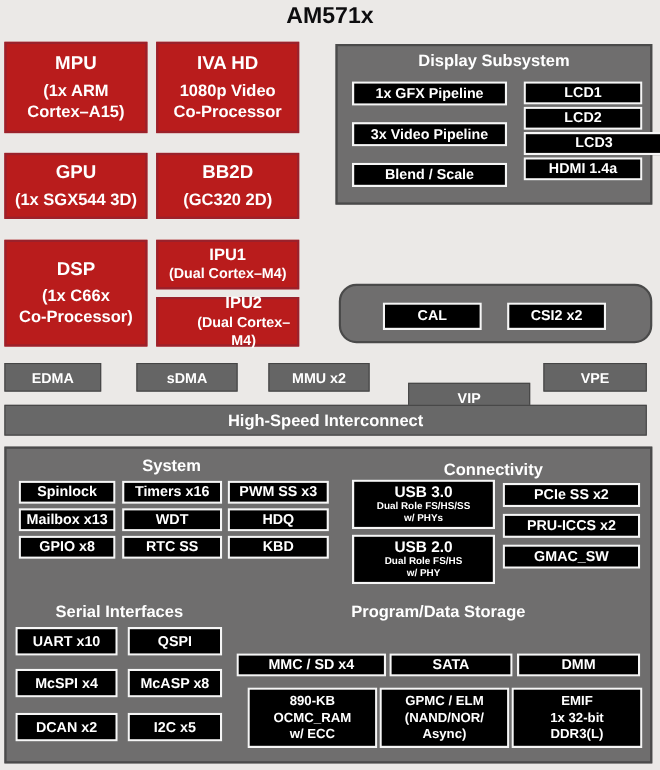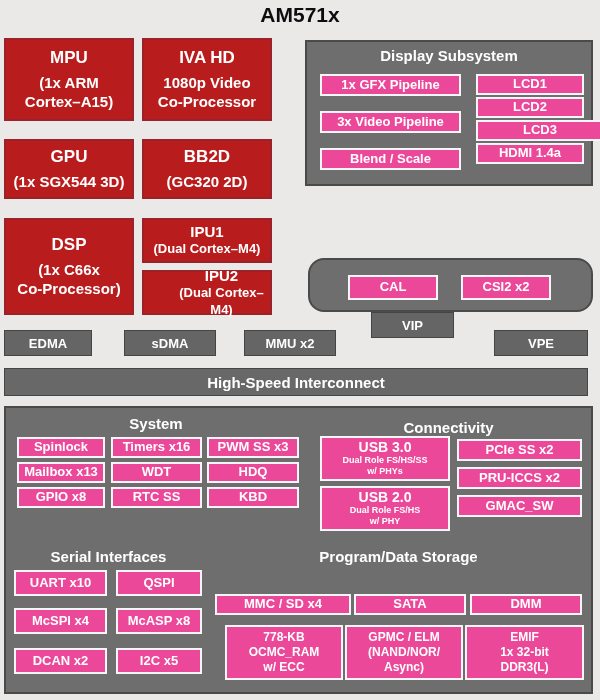--- a/index.html
+++ b/index.html
@@ -42,21 +42,21 @@
     position:absolute; text-align:center; color:#fff;
     font-size:15px; font-weight:bold;
   }
   .p-dss    { left:305px; top:40px;  width:288px; height:146px; }
   .p-camera { left:308px; top:258px; width:285px; height:54px;border-radius:16px;  }
   .p-bottom { left:4px;   top:406px; width:589px; height:288px; }
 
   
   .chip {
     position:absolute; box-sizing:border-box;
-    background:#ec4899; border:2px solid #f6f6f6; color:#fff;
+    background:#000000; border:2px solid #f6f6f6; color:#fff;
     font-size:13px; font-weight:bold;
     display:flex; align-items:center; justify-content:center; text-align:center;
     line-height:1.1;
   }
 
   
   .c-gfx   { left:13px;  top:32px;  width:141px; height:22px; }
   .c-video { left:13px;  top:69px;  width:141px; height:22px; }
   .c-blend { left:13px;  top:106px; width:141px; height:22px; }
   .c-lcd1  { left:169px; top:32px;  width:108px; height:21px; }
@@ -71,21 +71,21 @@
   
   .darkbox {
     position:absolute; box-sizing:border-box;
     background:#656565; border:1px solid #454545; color:#fff;
     font-size:13px; font-weight:bold;
     display:flex; align-items:center; justify-content:center; text-align:center;
   }
   .d-edma { left:4px;   top:330px; width:88px; height:26px; }
   .d-sdma { left:124px; top:330px; width:92px; height:26px; }
   .d-mmu  { left:244px; top:330px; width:92px; height:26px; }
-  .d-vip  { left:371px; top:312px; width:83px; height:26px; }
+  .d-vip  { left:371px; top:348px; width:111px; height:26px; }
   .d-vpe  { left:494px; top:330px; width:94px; height:26px; }
 
   .d-interconnect { left:4px; top:368px; width:584px; height:28px; font-size:15px; background:#686868; }
 
   
   .t-system  { left:0;     top:7px;   width:300px; }
   .t-conn    { left:305px; top:11px;  width:275px; }
   .t-serial  { left:0;     top:140px; width:205px; }
   .t-storage { left:200px; top:140px; width:385px; }
 
@@ -219,21 +219,21 @@
   <div class="chip c-qspi">QSPI</div>
   <div class="chip c-mcspi">McSPI x4</div>
   <div class="chip c-mcasp">McASP x8</div>
   <div class="chip c-dcan">DCAN x2</div>
   <div class="chip c-i2c">I2C x5</div>
 
   <div class="panel-title t-storage">Program/Data Storage</div>
   <div class="chip c-mmc">MMC / SD x4</div>
   <div class="chip c-sata">SATA</div>
   <div class="chip c-dmm">DMM</div>
-  <div class="chip c-ocmc">778-KB
+  <div class="chip c-ocmc">890-KB
 OCMC_RAM
 w/ ECC</div>
   <div class="chip c-gpmc">GPMC / ELM
 (NAND/NOR/
 Async)</div>
   <div class="chip c-emif">EMIF
 1x 32-bit
 DDR3(L)</div>
 
 </div>

